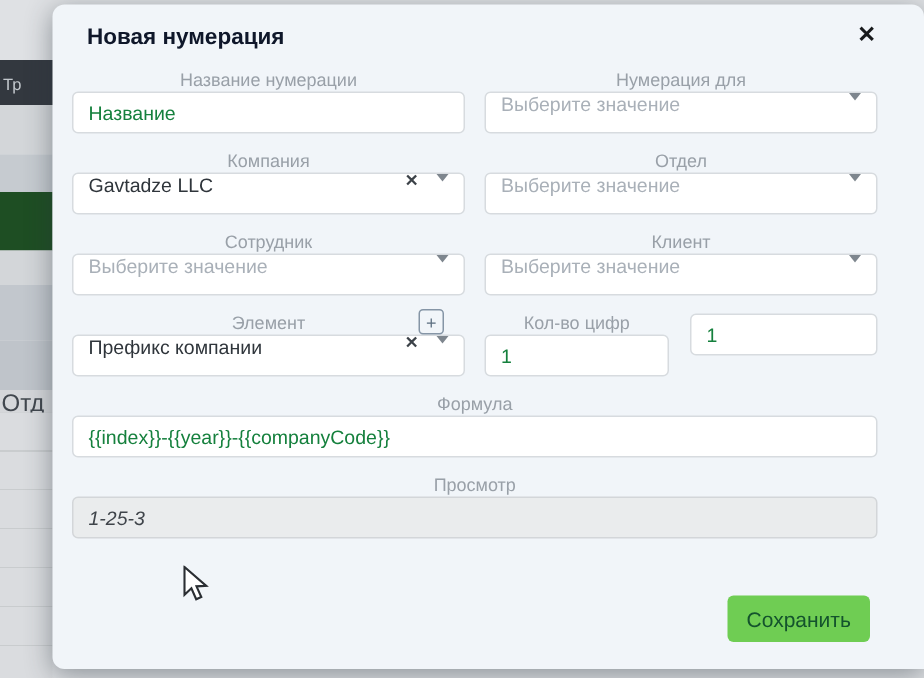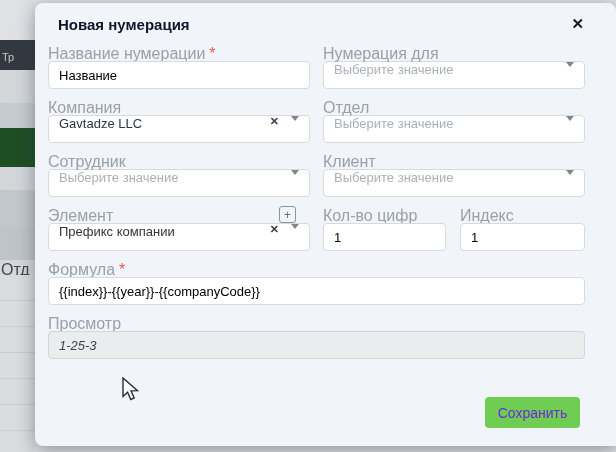--- a/index.html
+++ b/index.html
@@ -34,44 +34,44 @@
   }
   .m-title{position:absolute;left:23px;top:13px;font-size:15px;font-weight:bold;color:#0f172a;}
   .m-close{position:absolute;right:30px;top:11px;font-size:15px;font-weight:bold;color:#17191b;
     background:none;border:none;padding:2px;cursor:pointer;font-family:inherit;line-height:1;}
   .form{
     position:absolute;left:13px;top:44px;width:537px;
     display:grid;grid-template-columns:262px 262px;column-gap:13px;
   }
   .group{margin-bottom:12px;position:relative;}
   .full{grid-column:1 / 3;}
-  .label{font-size:16px;color:#99a0a8;height:13px;line-height:13px;margin-bottom:1px;display:flex;align-items:center;white-space:nowrap;}
+  .label{font-size:12px;color:#99a0a8;height:13px;line-height:13px;margin-bottom:1px;display:flex;align-items:center;white-space:nowrap;flex-direction:column;}
   .req{color:#e8584a;margin-left:4px;}
   .tbox{
     width:100%;box-sizing:border-box;height:28px;border:1px solid #d7dbdf;border-radius:4px;
-    background:#fff;padding:0 10px;font-size:13px;color:#000000;font-family:inherit;outline:none;
+    background:#fff;padding:0 10px;font-size:13px;color:#15803d;font-family:inherit;outline:none;
   }
   .tbox:disabled{background:#eaeced;border-color:#d3d6d9;color:#3f444a;opacity:1;font-style:italic;}
   .sbox{
     box-sizing:border-box;height:28px;border:1px solid #d7dbdf;border-radius:4px;background:#fff;
     display:flex;align-items:flex-start;padding:0 10px;cursor:pointer;
   }
   .sval{flex:1;font-size:13px;color:#2f353b;white-space:nowrap;overflow:hidden;}
   .sph{color:#a9b0b8;}
   .clear-x{color:#3c4248;font-size:11px;font-weight:bold;margin:0 12px 0 4px;cursor:pointer;line-height:1;}
   .caret{width:0;height:0;border-left:4px solid transparent;border-right:4px solid transparent;
     border-top:5px solid #7e868e;flex:none;}
   .add-btn{
     position:absolute;right:14px;top:-3px;width:15px;height:15px;box-sizing:content-box;
     border:1px solid #8595a6;border-radius:3px;background:transparent;color:#5d6f81;
     font-size:12px;line-height:14px;text-align:center;padding:0;cursor:pointer;font-family:inherit;
   }
   .two-cols{display:grid;grid-template-columns:123px 125px;column-gap:14px;}
   .save-btn{
-    position:absolute;right:36px;top:394px;width:95px;height:31px;background:#6fcd53;color:#6d28d9;
+    position:absolute;right:36px;top:394px;width:95px;height:31px;background:#6fcd53;color:#14532d;
     font-size:14px;border:none;border-radius:4px;cursor:pointer;font-family:inherit;
   }
   .cursor{position:absolute;left:121px;top:377px;pointer-events:none;}
 </style>
 </head>
 <body>
 
 <div class="bg-el bg-header-left"></div>
 <div class="bg-el bg-header-mid"></div>
 <div class="bg-el bg-header-right"></div>
@@ -153,21 +153,20 @@
         <span class="caret"></span>
       </div>
     </div>
 
     <div class="two-cols">
       <div class="group">
         <div class="label">Кол-во цифр</div>
         <input class="tbox" value="1" style="">
       </div>
       <div class="group">
-        <div class="label">Индекс</div>
         <input class="tbox" value="1" style="">
       </div>
     </div>
 
     <div class="group full">
       <div class="label">
         <span>Формула</span>
           <span class="req">*</span>
       </div>
       <input class="tbox" value="{{index}}-{{year}}-{{companyCode}}" style="">

